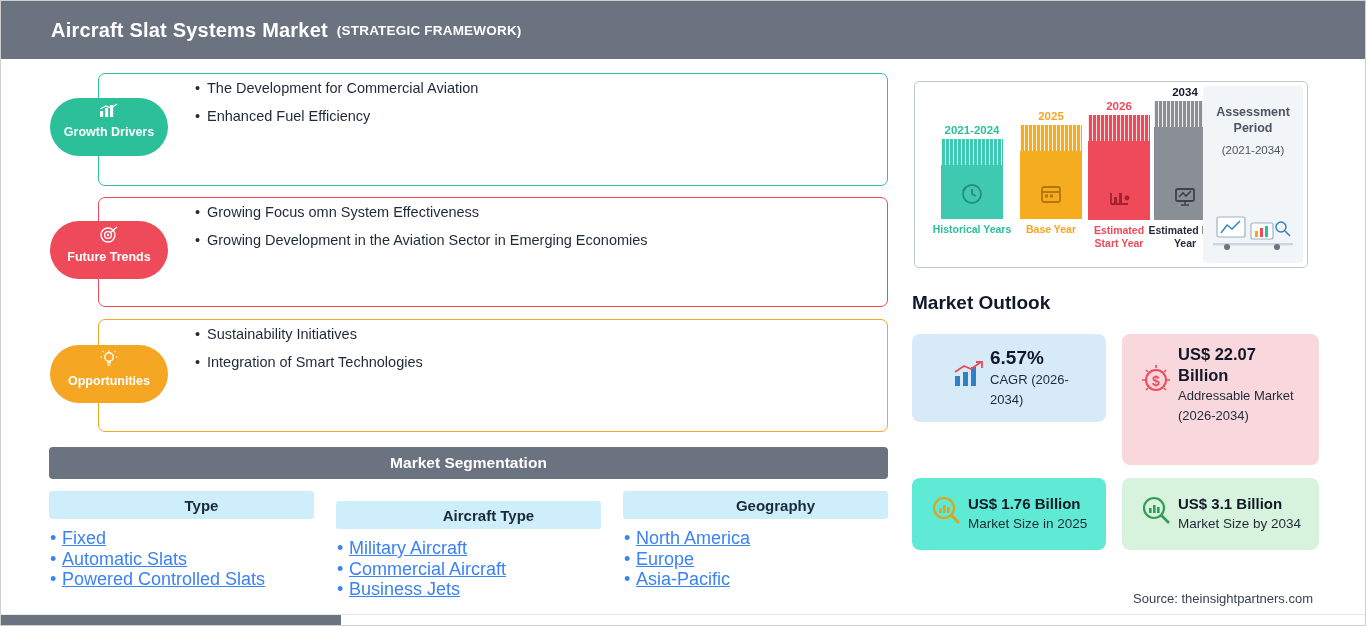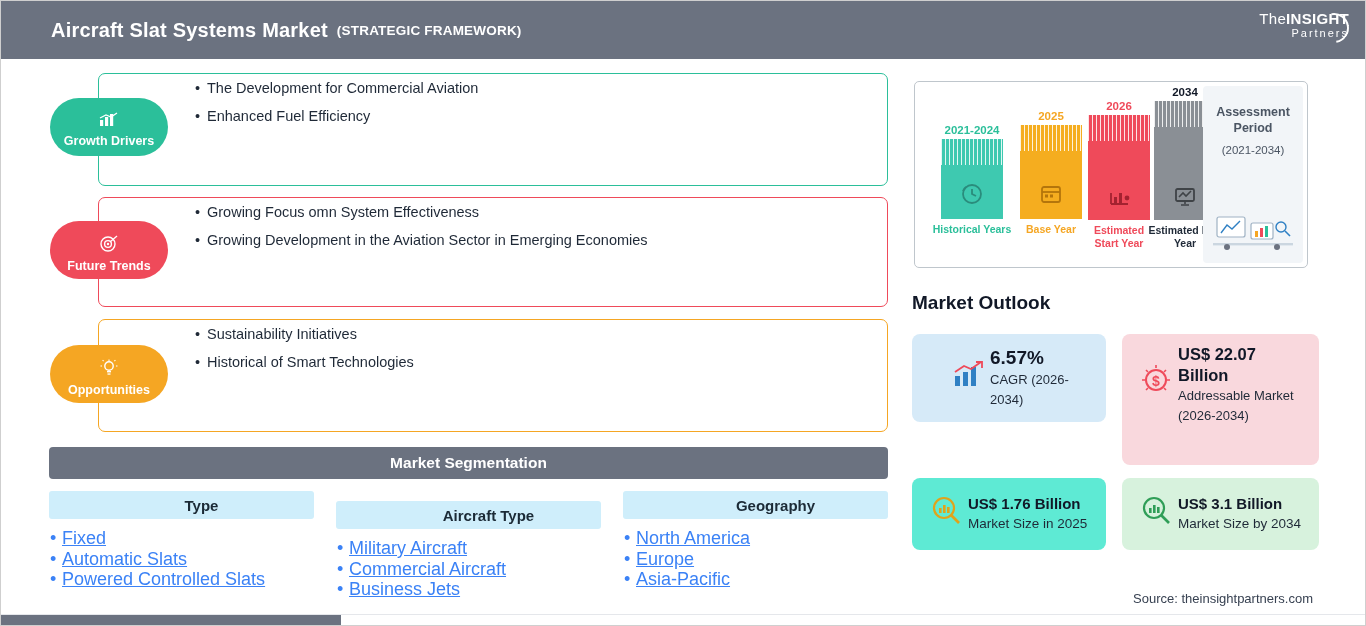--- a/index.html
+++ b/index.html
@@ -115,21 +115,21 @@
 
   .badge {
     position: absolute;
     left: 49px;
     width: 118px;
     height: 58px;
     border-radius: 29px;
     color: #fff;
     text-align: center;
     box-sizing: border-box;
-    padding-top: 14px;
+    padding-top: 5px;
   }
   .badge .bicon {
     font-size: 16px;
     line-height: 17px;
     display: block;
   }
   .badge .blabel {
     font-size: 12.5px;
     font-weight: bold;
     line-height: 15px;
@@ -341,27 +341,20 @@
   }
 </style>
 </head>
 <body>
 
 <div id="page">
 
   <div class="header">
     <span class="header-title">Aircraft Slat Systems Market</span>
     <span class="header-sub">(STRATEGIC FRAMEWORK)</span>
-    <div class="logo">
-      <div class="l1">
-        <span>The</span><b>INSIGHT</b>
-      </div>
-      <div class="l2">Partners</div>
-      <div class="logo-arc"></div>
-    </div>
   </div>
 
   <div class="card growth">
     <ul>
       <li>The Development for Commercial Aviation</li>
       <li>Enhanced Fuel Efficiency</li>
     </ul>
   </div>
   <div class="badge growth">
     <span class="bicon">
@@ -389,21 +382,21 @@
         <circle cx="9" cy="9" r="1.2" fill="#ffffff"></circle>
         <path d="M11 7 L18 1" stroke="#ffffff" stroke-width="1.3"></path>
       </svg>
     </span>
     <span class="blabel">Future Trends</span>
   </div>
 
   <div class="card opps">
     <ul>
       <li>Sustainability Initiatives</li>
-      <li>Historical of Smart Technologies</li>
+      <li>Integration of Smart Technologies</li>
     </ul>
   </div>
   <div class="badge opps">
     <span class="bicon">
       <svg width="18" height="18" viewBox="0 0 18 18" aria-hidden="true">
         <circle cx="9" cy="7" r="4.2" fill="none" stroke="#ffffff" stroke-width="1.4"></circle>
         <rect x="7" y="12" width="4" height="1.4" fill="#ffffff"></rect>
         <rect x="7.5" y="14.4" width="3" height="1.3" fill="#ffffff"></rect>
         <path d="M9 0.5 V2 M2 7 H0.5 M17.5 7 H16 M3.6 2.2 L2.6 1.2 M14.4 2.2 L15.4 1.2" stroke="#ffffff" stroke-width="1.1"></path>
       </svg>

